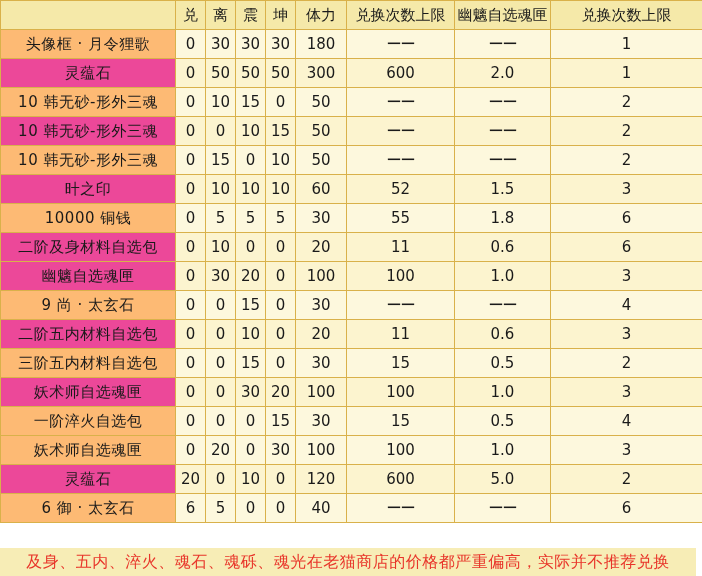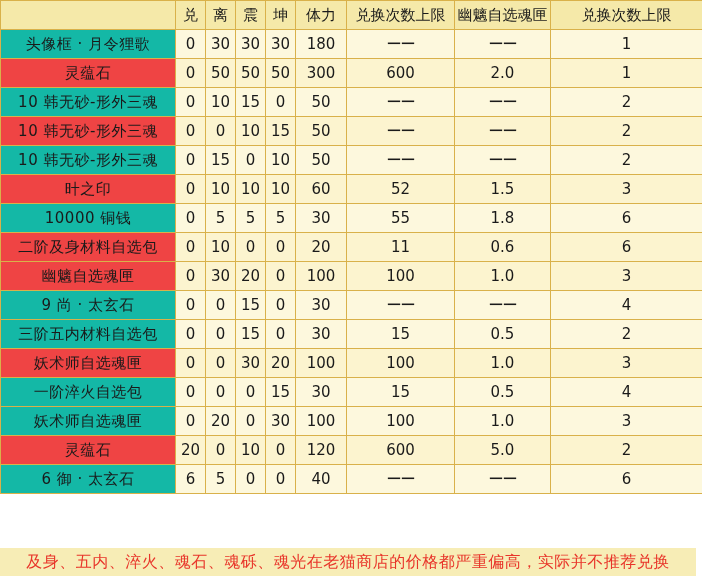--- a/index.html
+++ b/index.html
@@ -40,32 +40,32 @@
   col.c-price { width: 108px; }
   col.c-yield { width: 96px; }
   col.c-limit { width: 152px; }
 
   tr.header td {
     background: #f5e9a9;
     font-weight: normal;
     font-size: 15px;
   }
   td.name-cell {
-    background: #14b8a6;
+    background: #fdba74;
     font-size: 15px;
     letter-spacing: 0.5px;
   }
   td.data-cell {
     background: #fdf8dd;
   }
   tr.alt td.data-cell {
     background: #fcf4cf;
   }
   tr.alt td.name-cell {
-    background: #ef4444;
+    background: #ec4899;
   }
   td.dash {
     letter-spacing: -1px;
   }
   .footnote {
     position: absolute;
     left: 0;
     top: 548px;
     width: 696px;
     height: 28px;
@@ -210,20 +210,31 @@
           <td class="name-cell">9 尚 · 太玄石</td>
           <td class="data-cell">0</td>
           <td class="data-cell">0</td>
           <td class="data-cell">15</td>
           <td class="data-cell">0</td>
           <td class="data-cell">30</td>
           <td class="data-cell dash">ーー</td>
           <td class="data-cell dash">ーー</td>
           <td class="data-cell">4</td>
         </tr>
+        <tr class="alt">
+          <td class="name-cell">二阶五内材料自选包</td>
+          <td class="data-cell">0</td>
+          <td class="data-cell">0</td>
+          <td class="data-cell">10</td>
+          <td class="data-cell">0</td>
+          <td class="data-cell">20</td>
+          <td class="data-cell">11</td>
+          <td class="data-cell">0.6</td>
+          <td class="data-cell">3</td>
+        </tr>
         <tr>
           <td class="name-cell">三阶五内材料自选包</td>
           <td class="data-cell">0</td>
           <td class="data-cell">0</td>
           <td class="data-cell">15</td>
           <td class="data-cell">0</td>
           <td class="data-cell">30</td>
           <td class="data-cell">15</td>
           <td class="data-cell">0.5</td>
           <td class="data-cell">2</td>

